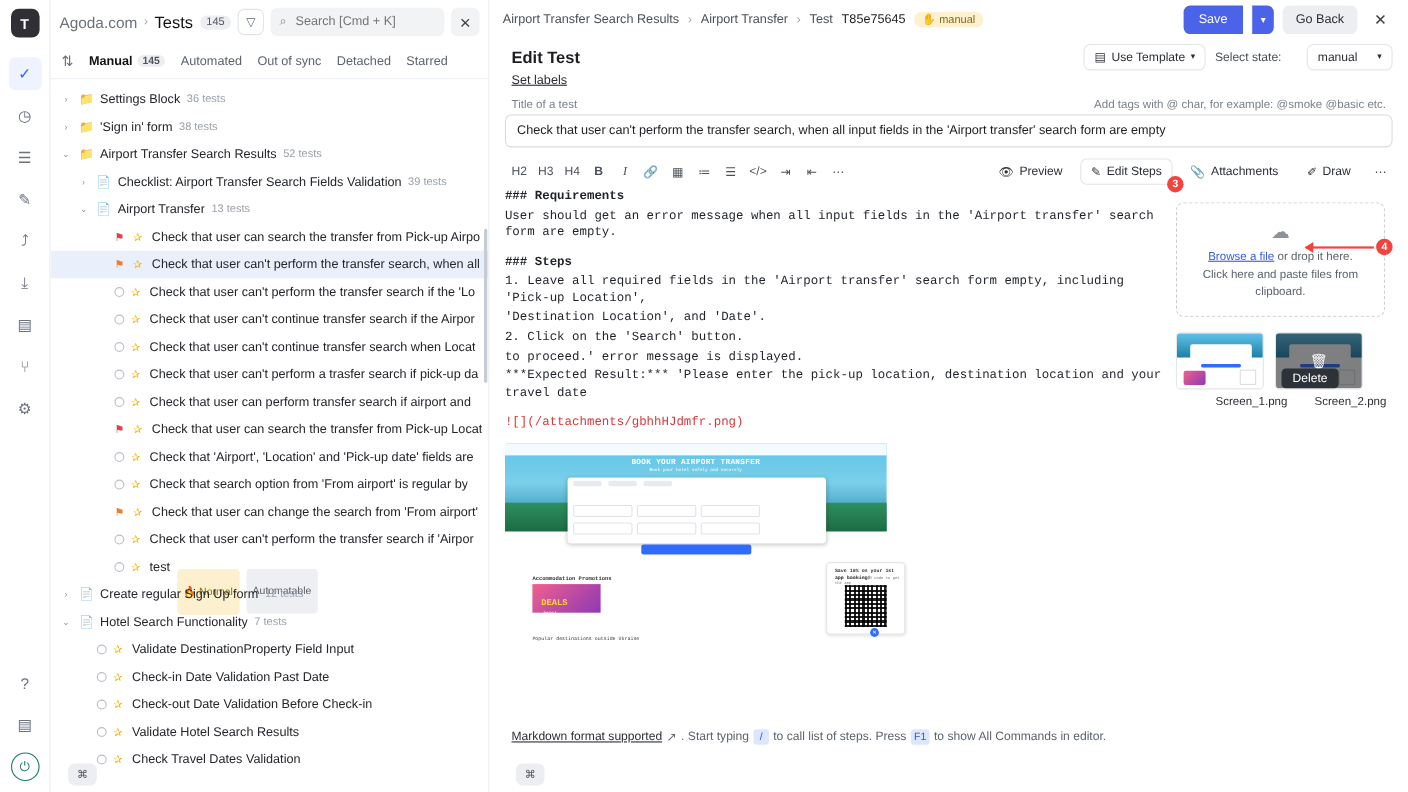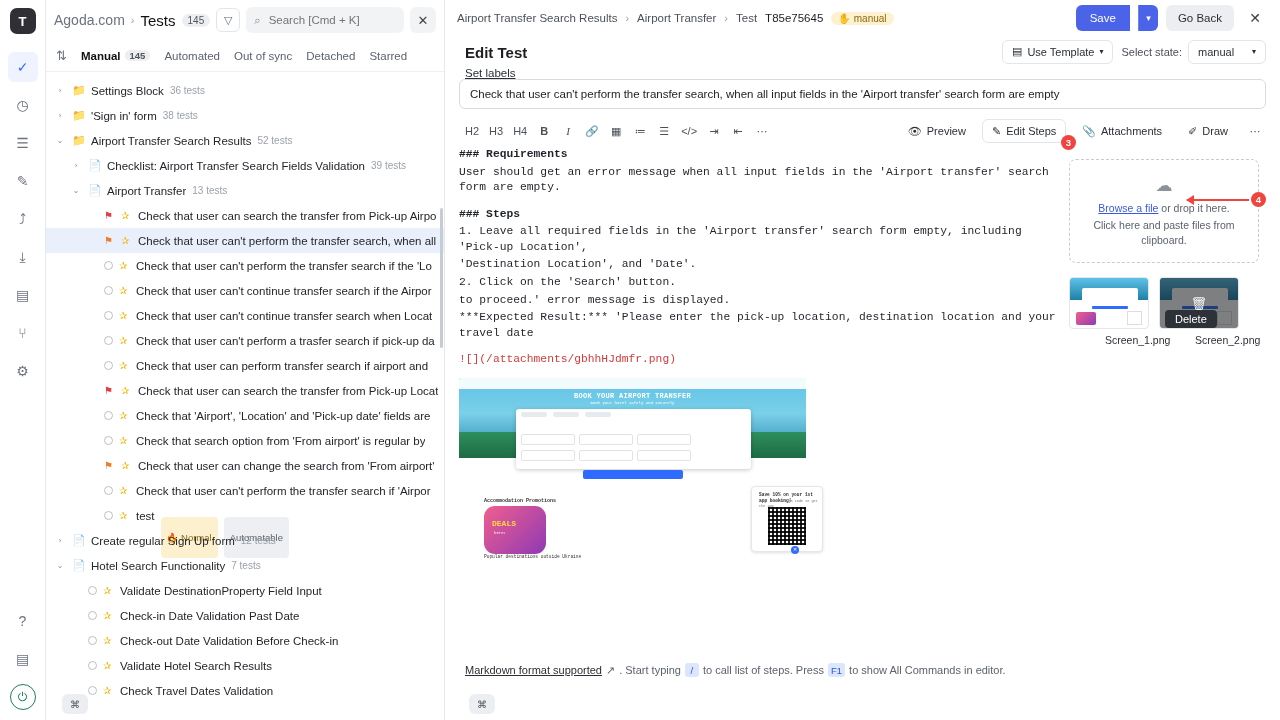--- a/index.html
+++ b/index.html
@@ -173,21 +173,21 @@
   .mock .tabsline i { display:block; width:26px; height:5px; background:#e7eaee; border-radius:2px; }
   .mock .fieldrow { position:absolute; left:62px; top:56px; display:flex; gap:4px; }
   .mock .fieldrow span { display:block; width:54px; height:11px; border:1px solid #dfe3e8; border-radius:2px; }
   .mock .fieldrow2 { position:absolute; left:62px; top:72px; display:flex; gap:4px; }
   .mock .fieldrow2 span { display:block; width:54px; height:11px; border:1px solid #dfe3e8; border-radius:2px; }
   .mock .searchbtn {
     position:absolute; left:124px; top:92px; width:100px; height:9px; background:#2f6bff; border-radius:2px;
   }
   .mock .promo-title { position:absolute; left:25px; top:120px; font-size:5px; font-weight:bold; color:#333; }
   .mock .promo {
-    position:absolute; left:25px; top:128px; width:62px; height:48px; border-radius:11px;
+    position:absolute; left:25px; top:128px; width:62px; height:26px; border-radius:0;
     background:linear-gradient(135deg,#f05f8e,#8f39b5);
   }
   .mock .promo b { position:absolute; left:8px; top:12px; color:#ffd93d; font-size:8px; font-weight:bold; }
   .mock .promo i { position:absolute; left:10px; top:25px; color:#fff; font-size:4px; font-style:normal; }
   .mock .promo-foot { position:absolute; left:25px; top:176px; font-size:4.5px; color:#333; }
   .mock .qr {
     position:absolute; left:292px; top:108px; width:72px; height:66px; background:#fff;
     border:1px solid #e3e6ea; border-radius:4px; box-shadow:0 1px 3px rgba(0,0,0,.12);
   }
   .mock .qr .qt { position:absolute; left:7px; top:5px; font-size:4.5px; font-weight:bold; color:#333; }
@@ -514,29 +514,34 @@
 
     <div class="content">
       <div style="display:flex;align-items:center;">
         <div class="edit-title">Edit Test</div>
         <span class="grow"></span>
         <div class="tb-btn" style="margin-right:8px;">
           <span>▤</span>
           <span>Use Template</span>
           <span style="font-size:8px;">▾</span>
         </div>
-        <span style="font-size:11px;color:#4b5159;margin-right:6px;">Select state:</span>
+        <span style="font-size:11px;color:#4b5159;margin-right:23px;">Select state:</span>
         <div class="tb-btn" style="width:78px;justify-content:space-between;">
           <span>manual</span>
           <span style="font-size:8px;">▾</span>
         </div>
       </div>
 
       <div class="set-labels">Set labels</div>
 
+      <div class="meta-row">
+        <span>Title of a test</span>
+        <span class="grow"></span>
+        <span>Add tags with @ char, for example: @smoke @basic etc.</span>
+      </div>
       <input class="title-input" value="Check that user can't perform the transfer search, when all input fields in the 'Airport transfer' search form are empty" style="">
 
       <div class="toolbar">
         <div class="tb">H2</div>
         <div class="tb">H3</div>
         <div class="tb">H4</div>
         <div class="tb bold">B</div>
         <div class="tb ital">I</div>
         <div class="tb">🔗</div>
         <div class="tb">▦</div>

